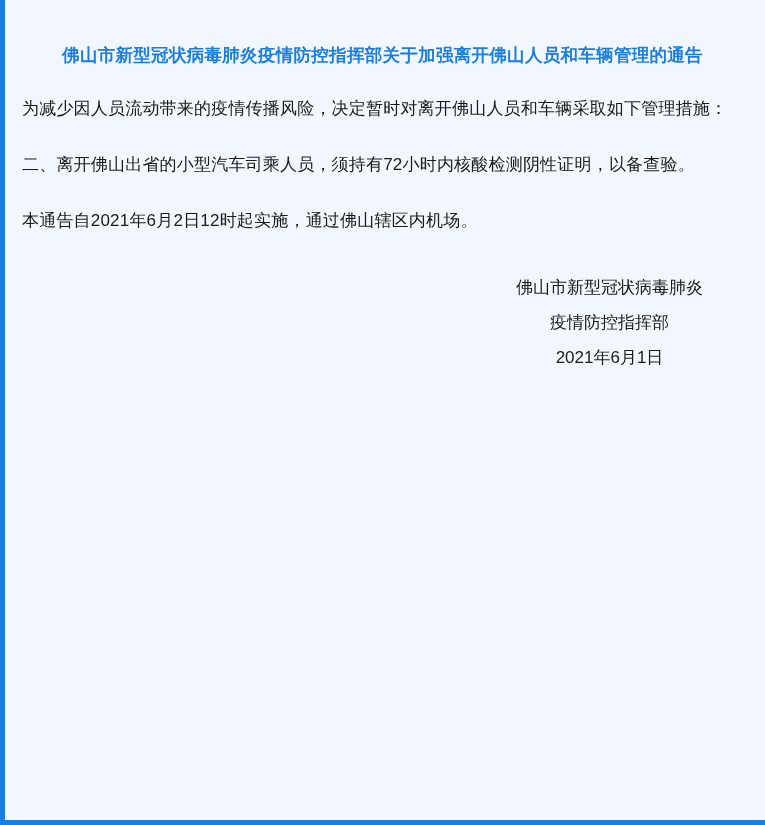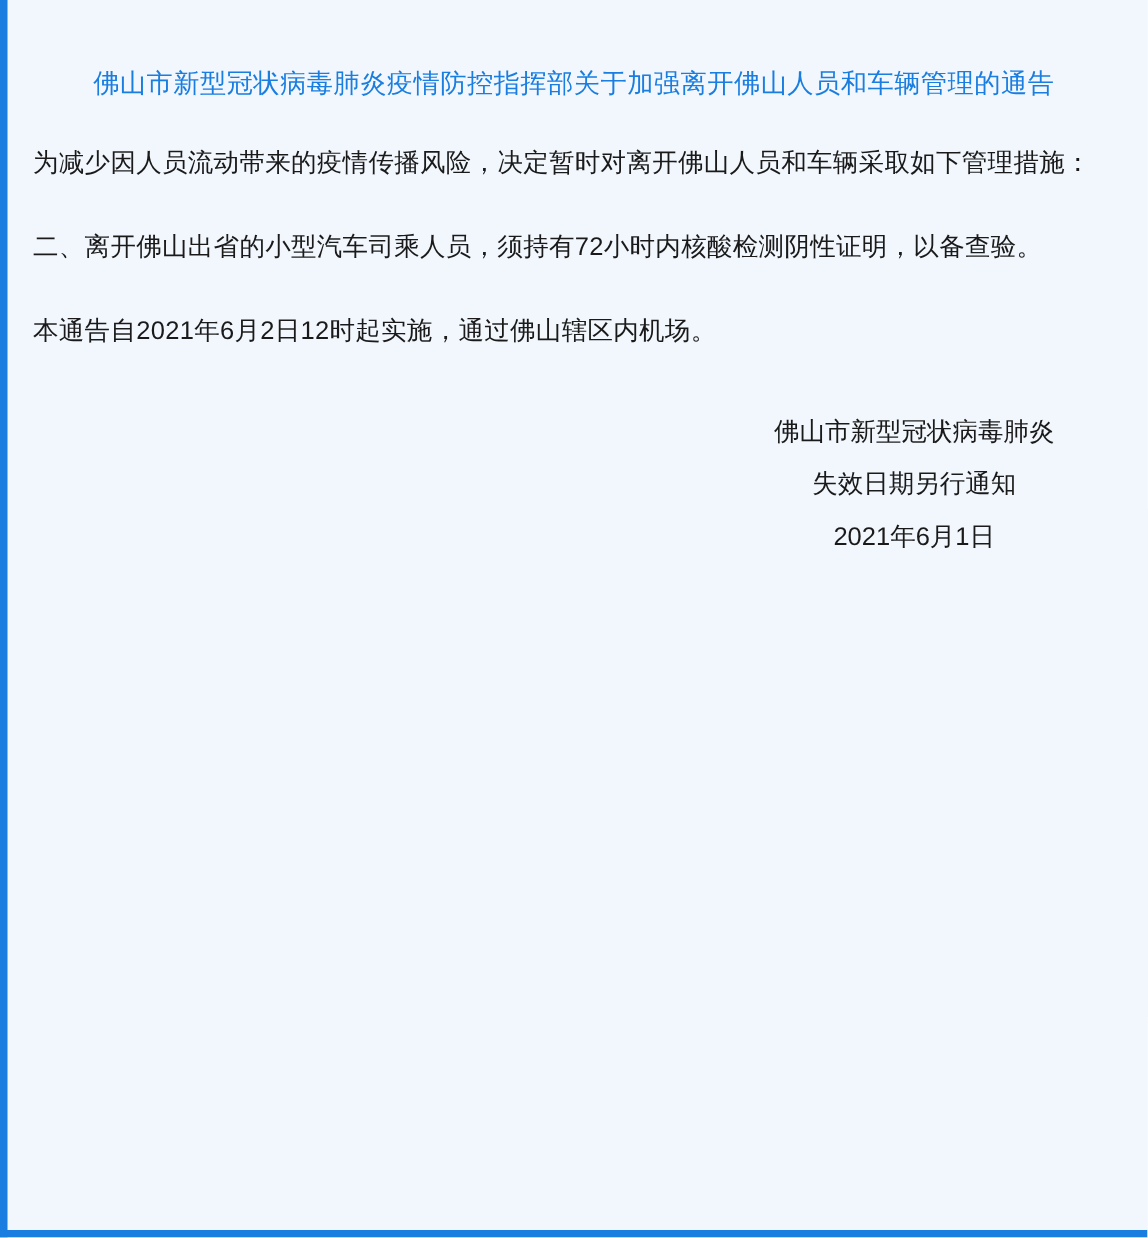--- a/index.html
+++ b/index.html
@@ -36,21 +36,21 @@
     height: 5px;
     background: #1a7ee0;
   }
   .content {
     position: relative;
     padding: 38px 22px 0 22px;
   }
   .doc-title {
     color: #1a7ee0;
     font-size: 17.5px;
-    font-weight: normal;
+    font-weight: bold;
     line-height: 34px;
     text-align: center;
     letter-spacing: 0.3px;
     margin: 0 14px 18px 14px;
   }
   .para {
     color: #1a1a1a;
     font-size: 17px;
     line-height: 38px;
     text-align: justify;
@@ -92,21 +92,21 @@
 
 
     <p class="para">二、离开佛山出省的小型汽车司乘人员，须持有72小时内核酸检测阴性证明，以备查验。</p>
 
 
     <p class="para tight">本通告自2021年6月2日12时起实施，通过佛山辖区内机场。</p>
 
     <div class="signature">
       <div class="signature-inner">
         <div class="sig-line">佛山市新型冠状病毒肺炎</div>
-        <div class="sig-line">失效日期另行通知</div>
+        <div class="sig-line">疫情防控指挥部</div>
         <div class="sig-line">2021年6月1日</div>
       </div>
     </div>
 
   </div>
 
   <div class="bottom-bar"></div>
 
 </div>
 

